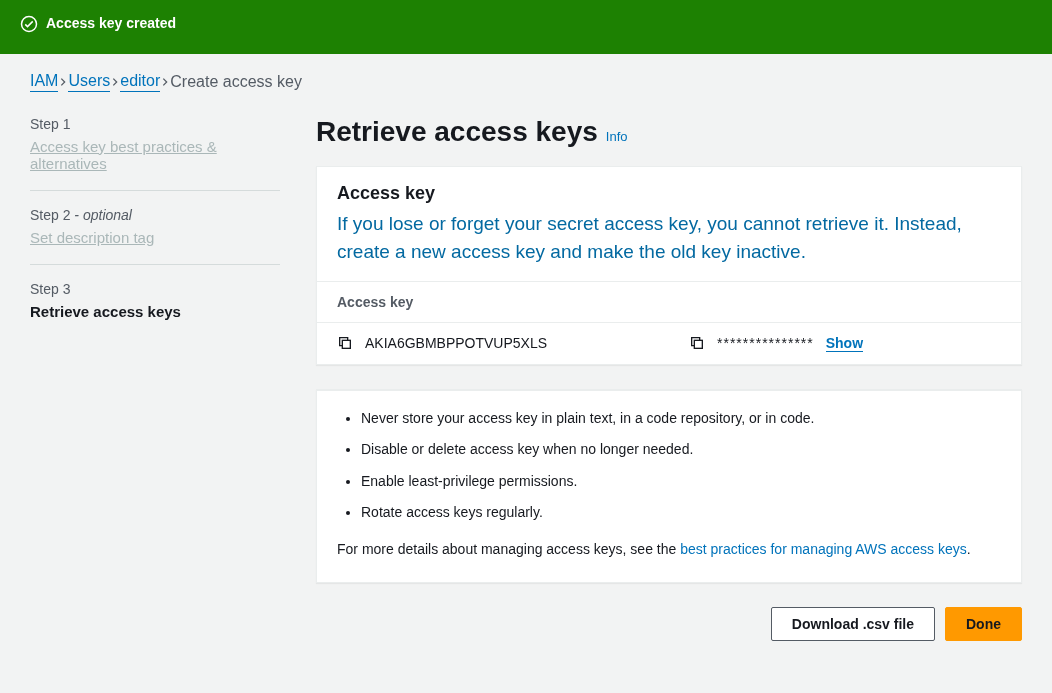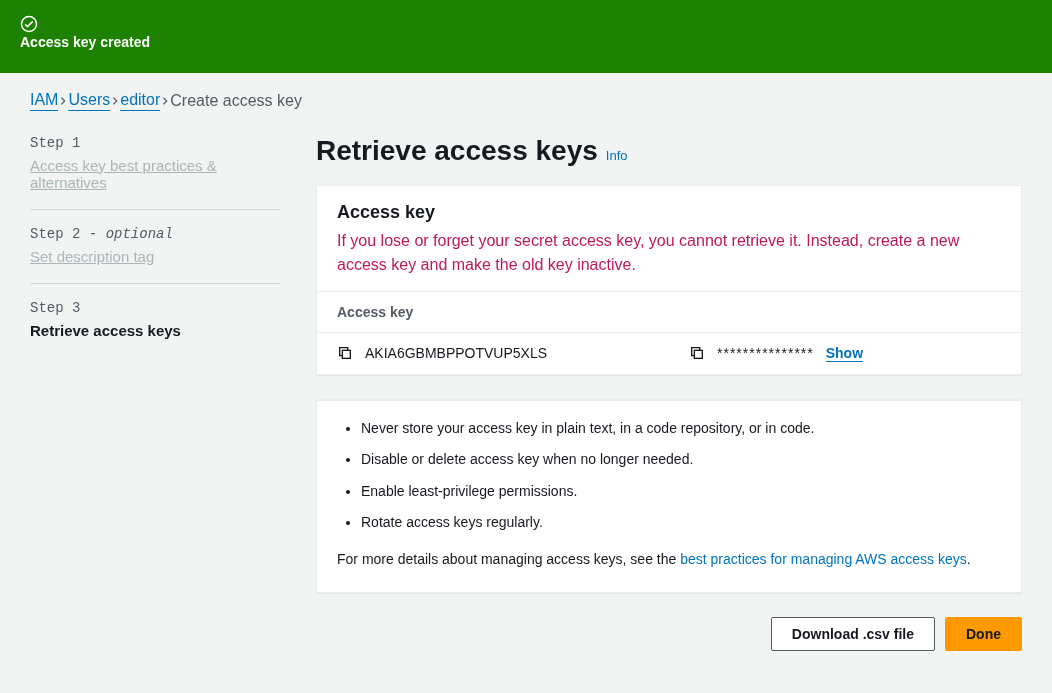--- a/index.html
+++ b/index.html
@@ -10,44 +10,43 @@
     color: #16191f;
     background: #f2f3f3;
     width: 1052px;
   }
   .banner {
     background: #1d8102;
     color: #fff;
     padding: 14px 20px 20px 20px;
     display: flex;
     align-items: flex-start;
-    flex-direction: column;
   }
   .banner svg { flex-shrink: 0; margin-right: 8px; margin-top: 1px; }
   .banner-title { font-weight: 700; line-height: 1.4; }
   .banner-body { line-height: 1.6; margin-top: 2px; }
   .content-wrap { padding: 18px 30px 40px 30px; }
   .breadcrumbs { display: flex; align-items: center; color: #545b64; font-size: 16px; }
   .breadcrumbs a { color: #0073bb; text-decoration: none; border-bottom: 1px solid #0073bb; padding-bottom: 1px; }
   .chev-sep { color: #545b64; }
   .layout { display: flex; margin-top: 24px; }
   .sidebar { width: 250px; flex-shrink: 0; }
   .step-block { padding-bottom: 18px; border-bottom: 1px solid #d5dbdb; margin-bottom: 16px; }
   .step-block:last-child { border-bottom: none; }
-  .step-label { color: #545b64; font-size: 14px; font-family: Liberation Mono, monospace; }
+  .step-label { color: #545b64; font-size: 14px; }
   .step-opt { font-style: italic; }
   .step-title { margin-top: 6px; color: #aab7b8; text-decoration: underline; font-size: 15px; }
   .step-title.current { color: #16191f; font-weight: 700; text-decoration: none; }
   .main { flex: 1; margin-left: 36px; }
   h1 { font-size: 28px; font-weight: 700; margin: 0 0 18px 0; display: flex; align-items: baseline; }
   h1 .info-link { font-size: 13px; font-weight: 400; color: #0073bb; margin-left: 8px; cursor: pointer; text-align: right; }
   .panel { background: #fff; border: 1px solid #eaeded; box-shadow: 0 1px 1px rgba(0,0,0,0.05); margin-bottom: 24px; }
   .panel-header { padding: 16px 20px 14px 20px; }
   .panel-header h2 { font-size: 18px; font-weight: 700; margin: 0 0 6px 0; }
-  .panel-header p { margin: 0; color: #be185d; font-size: 16px; line-height: 1.5; }
+  .panel-header p { margin: 0; color: #0369a1; font-size: 19px; line-height: 1.5; }
   .kv-table { border-top: 1px solid #eaeded; }
   .kv-head, .kv-row { display: flex; }
   .kv-head { border-bottom: 1px solid #eaeded; }
   .kv-col { width: 50%; padding: 12px 20px; display: flex; align-items: center; }
   .kv-head .kv-col { font-weight: 700; color: #545b64; font-size: 14px; }
   .copy-icon { margin-right: 12px; cursor: pointer; display: inline-flex; }
   .secret-mask { letter-spacing: 1px; }
   .show-link { color: #0073bb; font-weight: 700; margin-left: 12px; border-bottom: 1px solid #0073bb; cursor: pointer; }
   .panel-body { padding: 18px 20px 22px 20px; border-top: 1px solid #eaeded; }
   ul.bullets { margin: 0 0 16px 0; padding-left: 24px; }

